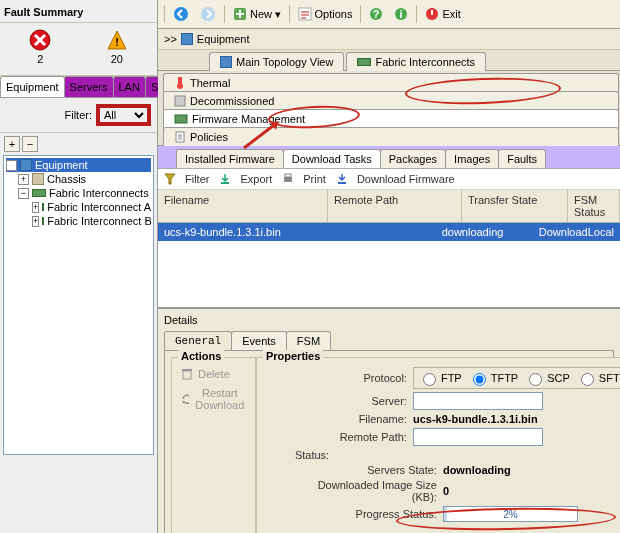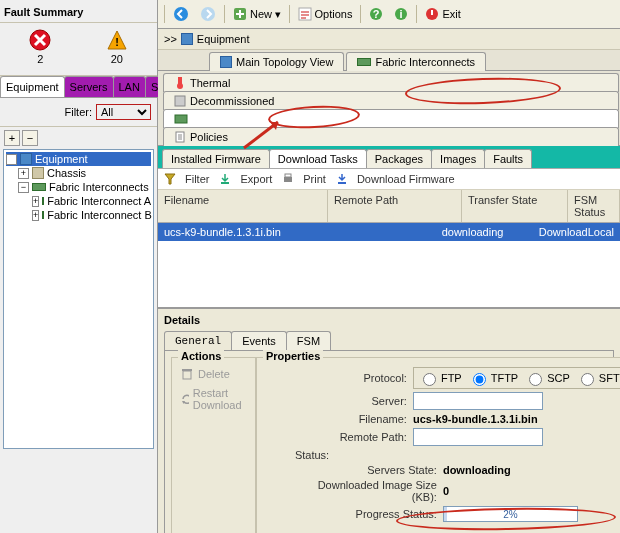--- a/index.html
+++ b/index.html
@@ -7,21 +7,21 @@
   .app { display: flex; height: 533px; }
   
   .left { width: 158px; border-right: 1px solid #999; display: flex; flex-direction: column; background: #efefef; }
   .fault-title { font-weight: bold; padding: 6px 4px 4px 4px; border-bottom: 1px solid #c7c3b0; }
   .fault-row { display: flex; justify-content: space-around; align-items: flex-end; padding: 6px 2px 10px; border-bottom: 1px solid #c7c3b0; }
   .fault-col { display:flex; flex-direction:column; align-items:center; gap:2px; }
   .tabs-l { display:flex; border-bottom:1px solid #9a9a9a; background:#e6e3d5; }
   .tabs-l .tab { padding:4px 5px; border:1px solid #9a9a9a; border-bottom:none; margin-right:-1px; background:#a21caf; border-radius:3px 3px 0 0; cursor:pointer; white-space:nowrap; }
   .tabs-l .tab.active { background:#fff; }
   .filter-row { padding:6px; display:flex; align-items:center; gap:4px; border-bottom:1px solid #c7c3b0; justify-content:flex-end; }
-  .filter-row select { flex:0 0 55px; font-size:11px; border:1px solid #b91c1c;}
+  .filter-row select { flex:0 0 55px; font-size:11px; border:4px solid #b91c1c;}
   .tree-tools { padding:3px 4px; display:flex; gap:2px;}
   .sq-btn { width:16px; height:16px; border:1px solid #999; background:#f5f3e7; display:inline-flex; align-items:center; justify-content:center; font-size:11px; cursor:pointer; line-height:1;}
   .tree { padding:2px 2px 4px 2px; border:1px solid #7f9db9; background:#fff; margin:0 3px; height:300px; overflow:hidden;}
   .tnode { display:flex; align-items:center; gap:3px; padding:1px 0; white-space:nowrap;}
   .tnode .exp { width:11px; height:11px; border:1px solid #888; background:#fff; font-size:9px; display:inline-flex; align-items:center; justify-content:center; line-height:1; cursor:pointer;}
   .tnode.sel { background:#316ac5; color:#fff;}
   .ind1 { padding-left:12px;} .ind2 { padding-left:26px;}
   .ico-eq { width:12px;height:12px;background:#4a88c7;border:1px solid #2a5f9e;}
   .ico-ch { width:12px;height:12px;background:#d0c8a8;border:1px solid #938a62;}
   .ico-fi { width:14px;height:8px;background:#5d995c;border:1px solid #2e6d2d;}
@@ -29,42 +29,42 @@
   .right { flex:1; display:flex; flex-direction:column; background:#ece9d8; min-width:0;}
   .toolbar { display:flex; align-items:center; gap:5px; padding:4px 6px; border-bottom:1px solid #999; background:#f1efe2;}
   .toolbar .sep { width:1px; height:18px; background:#bdb79a;}
   .tbtn { display:inline-flex; align-items:center; gap:3px; padding:1px 2px; border:1px solid transparent; cursor:pointer;}
   .crumbs { padding:4px 6px; display:flex; align-items:center; gap:4px; border-bottom:1px solid #cac6b2;}
   .crumb-link { color:#000; text-decoration:none;}
   .tabrow { display:flex; flex-wrap:wrap; border-bottom:1px solid #9a9a9a; background:#e6e3d5; padding-top:2px; padding-left:50px;}
   .tabrow .tab { padding:3px 10px; border:1px solid #9a9a9a; border-bottom:none; margin:0 1px -1px; background:#f1efe2; border-radius:3px 3px 0 0; display:inline-flex; align-items:center; gap:4px; cursor:pointer; white-space:nowrap;}
   .tabrow .tab.active { background:#fff;}
   .tabrow.second { padding-left:4px;flex-direction:column;}
-  .subtabs { display:flex; background:#14b8a6; padding:3px 4px 0; border-bottom:1px solid #aaa;}
+  .subtabs { display:flex; background:#c4b5fd; padding:3px 18px 0; border-bottom:1px solid #aaa;}
   .subtabs .st { padding:3px 8px; border:1px solid #9a9a9a; border-bottom:none; margin-right:-1px; background:#f1efe2; border-radius:3px 3px 0 0; cursor:pointer;}
   .subtabs .st.active { background:#fff;}
   .actionbar { display:flex; align-items:center; gap:10px; padding:4px 6px; background:#fff; border-bottom:1px solid #d5d1bf;}
   .actionbar .abtn { display:inline-flex; align-items:center; gap:9px; color:#333; cursor:pointer;}
   .table { background:#fff; }
   .thead { display:flex; background:#ece9d8; border-bottom:1px solid #aaa;}
   .thead .th { padding:4px 6px; border-right:1px solid #c6c2ae; color:#333;}
   .th1{width:170px}.th2{width:134px}.th3{width:106px}.th4{flex:1}
   .trow { display:flex; background:#316ac5; color:#fff;}
   .trow .td { padding:3px 6px;}
   .tspace { height:68px; background:#fff; border-bottom:2px solid #9a9a9a;}
-  .details-title { font-weight:bold; padding:5px 6px;}
+  .details-title { font-weight:normal; padding:5px 6px;}
   .dtabs { display:flex; padding:0 6px;}
   .dtabs .dt { padding:3px 10px; border:1px solid #9a9a9a; border-bottom:none; margin-right:-1px; background:#f1efe2; border-radius:3px 3px 0 0; cursor:pointer;}
   .dtabs .dt.active { background:#ece9d8;font-family:Liberation Mono, monospace;}
   .dbody { margin:0 6px; border:1px solid #9a9a9a; background:#ece9d8; padding:6px; display:flex; gap:0; flex:1;}
   .group { border:1px solid #c6c2ae; background:#ece9d8; padding:6px 8px 10px; position:relative;}
   .group .gt { position:absolute; top:-8px; left:6px; background:#ece9d8; padding:0 3px; font-weight:bold;}
   .actions-col { width:160px;}
   .alink { display:flex; align-items:center; gap:4px; color:#555; padding:3px 0; cursor:pointer;}
-  .alink.disabled { color:#9a9a9a; cursor:default;}
+  .alink.disabled { color:#9a9a9a; cursor:default;text-align:center;}
   .props-col { flex:1;}
   .prow { display:flex; align-items:center; margin:3px 0;}
   .prow .plabel { width:148px; text-align:right; padding-right:6px; color:#333;}
   .prow .pval { font-weight:bold;}
   .radios { display:flex; align-items:center; gap:6px; border:1px solid #b6b29b; padding:2px 4px; background:#ece9d8;}
   .radios label { display:inline-flex; align-items:center; gap:2px;}
   .txtin { width:130px; border:1px solid #7f9db9; height:18px; padding:0 2px; background:#fff;}
   .status-sub { padding-left:30px;}
   .progress-wrap { display:flex; align-items:center; gap:4px;}
   .progress { width:135px; height:16px; border:1px solid #7f9db9; background:#fff; position:relative;}
@@ -237,20 +237,21 @@
       <div class="tab">
         <svg width="12" height="12">
             <rect x="1" y="1" width="10" height="10" fill="#ccc" stroke="#888"></rect>
           </svg>
         <span>Decommissioned</span>
       </div>
       <div class="tab active">
         <svg width="14" height="12">
             <rect x="1" y="2" width="12" height="8" fill="#5d995c" stroke="#2e6d2d"></rect>
           </svg>
+        <span>Firmware Management</span>
       </div>
       <div class="tab">
         <svg width="12" height="12">
             <rect x="2" y="1" width="8" height="10" fill="#fff" stroke="#888"></rect>
             <path d="M4 4h4M4 6h4M4 8h4" stroke="#888"></path>
           </svg>
         <span>Policies</span>
       </div>
     </div>
 

